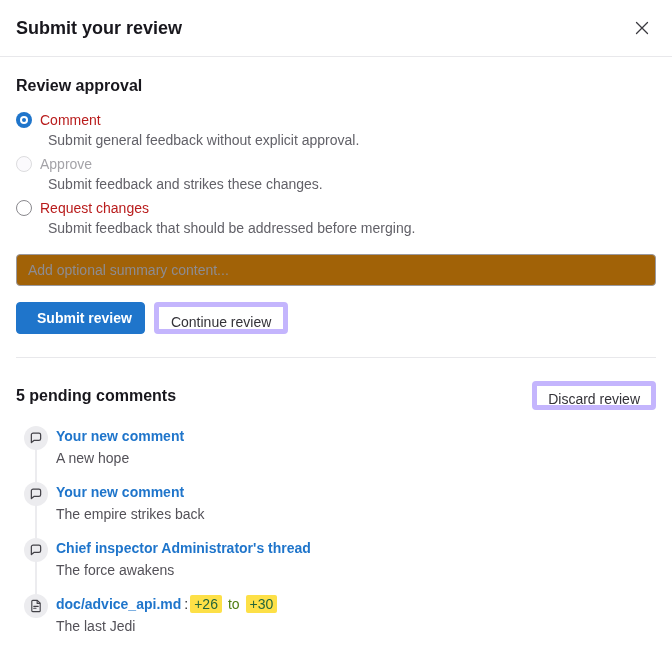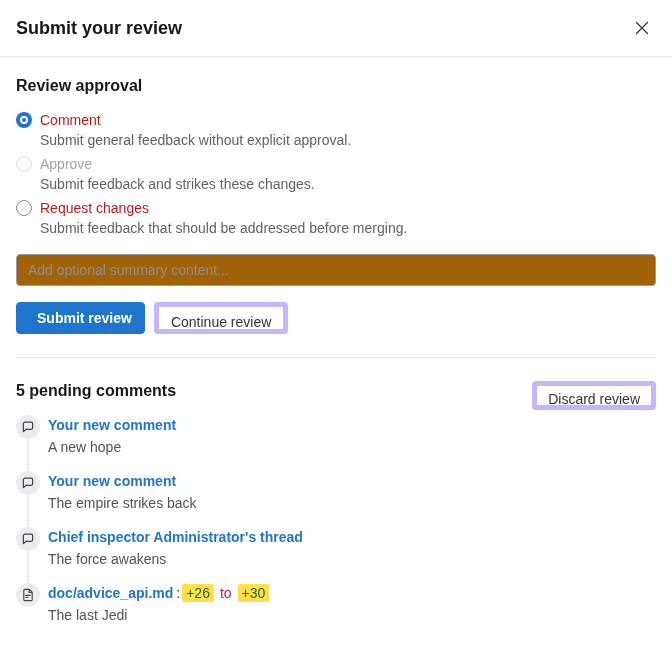--- a/index.html
+++ b/index.html
@@ -43,21 +43,21 @@
   }
   .option.selected .radio::after {
     content: ""; position: absolute; left: 50%; top: 50%;
     width: 4px; height: 4px; border-radius: 50%;
     background: #1f75cb; transform: translate(-50%, -50%);
   }
   .option.unselected .radio { border: 1px solid #89888d; background: #fff; }
   .option.disabled .radio { border: 1px solid #dcdcde; background: #fbfafd; }
   .option-label { font-size: 14px; color: #b91c1c; line-height: 20px; }
   .option.disabled .option-label { color: #a4a3a8; }
-  .option-desc { margin-left: 24px; color: #626168; line-height: 20px; }
+  .option-desc { margin-left: 32px; color: #626168; line-height: 20px; }
   
   .summary-input {
     margin-top: 12px; width: 100%; height: 32px;
     border: 1px solid #9a999f; border-radius: 4px;
     padding: 0 11px; font-size: 14px; color: #28272d;
     font-family: "Liberation Sans", sans-serif;
     outline: none; background: #a16207;
   }
   .summary-input::placeholder { color: #8d8c92; }
   
@@ -66,46 +66,46 @@
     height: 32px; padding: 0 12px; border-radius: 4px;
     font-size: 14px; font-family: "Liberation Sans", sans-serif;
     cursor: pointer; line-height: 30px;
   }
   .btn-primary { background: #1f75cb; border: 1px solid #1f75cb; color: #fff; font-weight: bold; padding-left: 20px; }
   .btn-secondary { background: #fff; border: 5px solid #c4b5fd; color: #333238; }
   
   .divider { border: none; border-top: 1px solid #e8e8eb; margin: 23px 16px 0 16px; }
   
   .pending-header {
-    display: flex; justify-content: space-between;
+    display: flex; align-items: center; justify-content: space-between;
     padding: 0 16px; margin-top: 23px; min-height: 29px;
   }
   .btn-small { height: 29px; padding: 0 11px; line-height: 27px; }
-  .pending-list { list-style: none; padding: 0 16px; margin-top: 5px; }
+  .pending-list { list-style: none; padding: 0 24px; margin-top: 16px; }
   .pending-item { position: relative; padding-left: 32px; height: 42px; margin-bottom: 14px; }
   .pending-item:not(:last-child)::before {
     content: ""; position: absolute; left: 11px; top: 12px;
     width: 2px; height: 56px; background: #ececef;
   }
   .tl-icon {
     position: absolute; left: 0; top: 0; z-index: 1;
     width: 24px; height: 24px; border-radius: 50%;
     background: #ececef;
     display: flex; align-items: center; justify-content: center;
   }
   .item-title { line-height: 20px; }
   .item-title a { color: #1f75cb; font-weight: bold; text-decoration: none; cursor: pointer; }
   .item-desc { color: #535158; line-height: 20px; margin-top: 2px; }
   .line-info { font-weight: normal; }
   .li-colon { color: #28272d; margin: 0 2px 0 3px; }
   .badge-added {
     background: #fde047; color: #24663b;
     padding: 1px 4px; border-radius: 2px;
   }
-  .li-to { color: #be185d; margin: 0 6px; }
+  .li-to { color: #4d7c0f; margin: 0 6px; }
 </style>
 </head>
 <body>
 
 <div>
 
   <header class="dlg-header">
     <h1 class="dlg-title">Submit your review</h1>
     <button class="close-btn" aria-label="Close">
       <svg width="14" height="14" viewBox="0 0 14 14">

